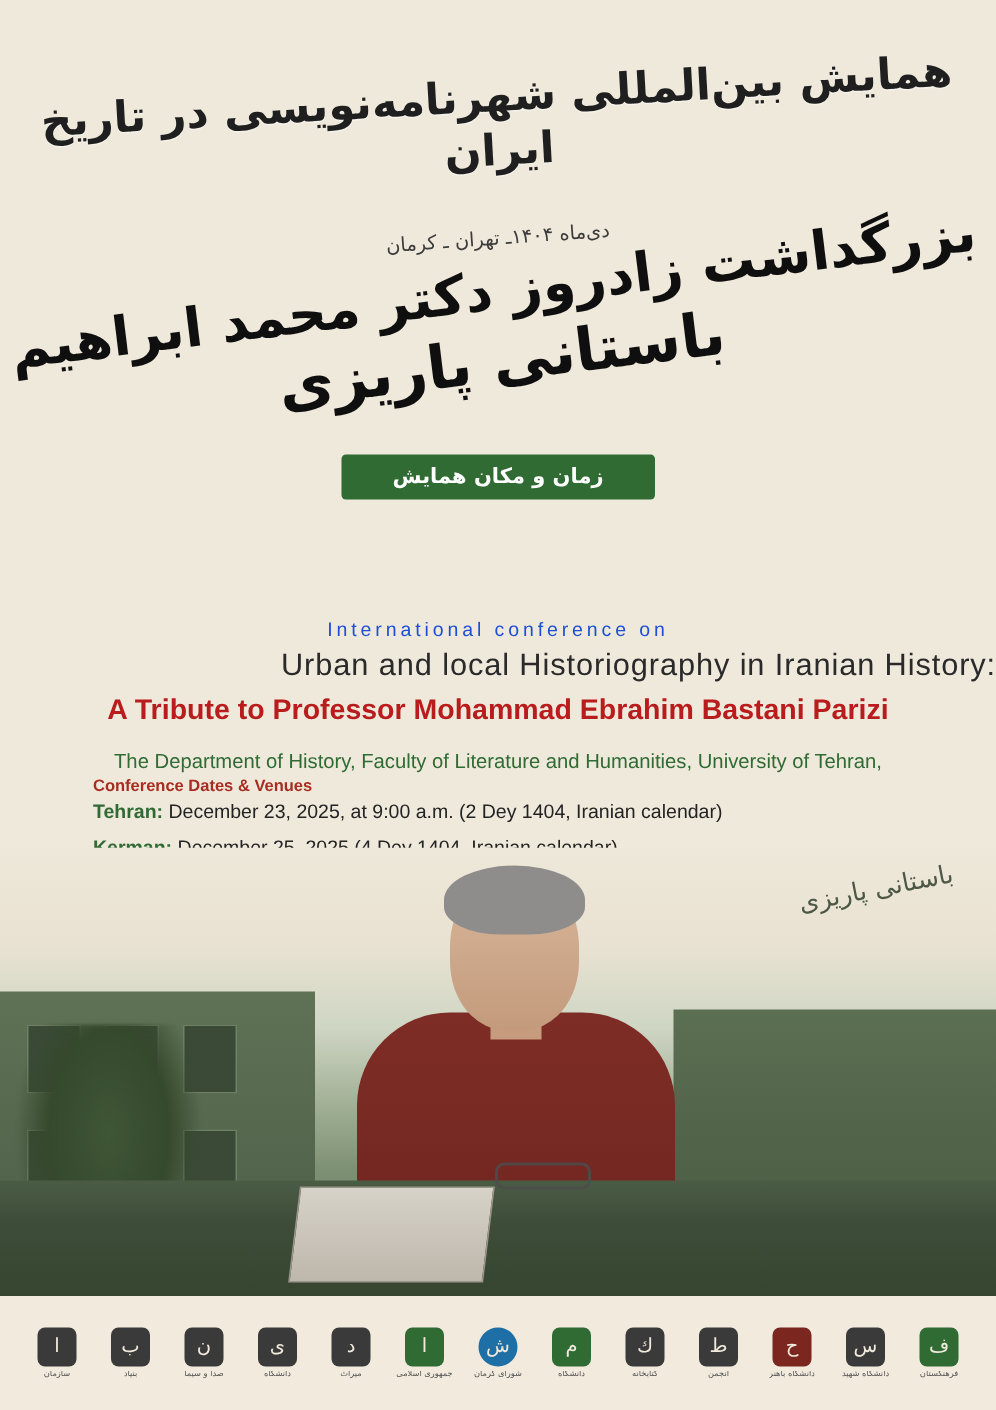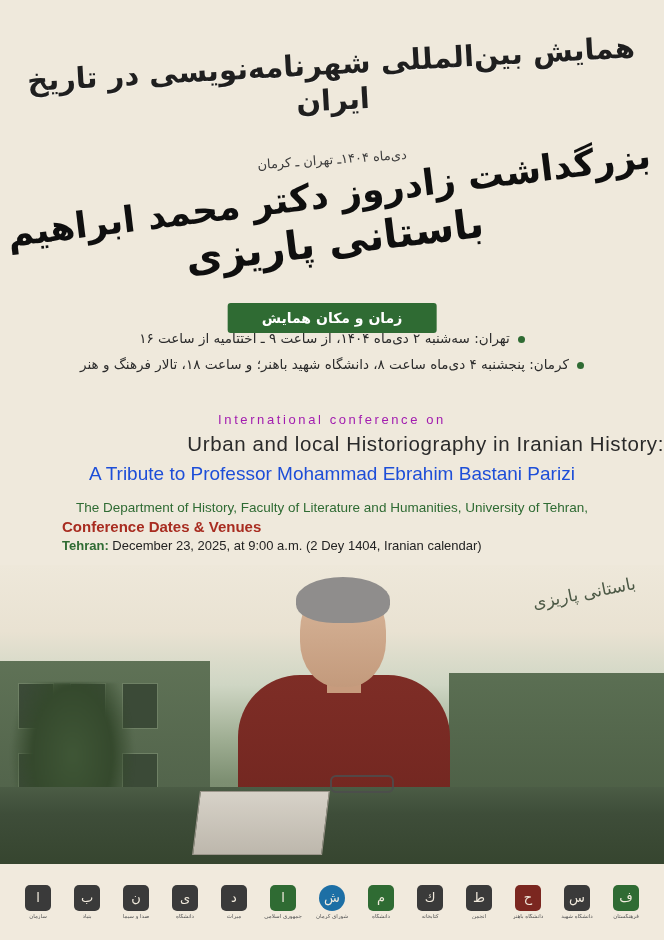--- a/index.html
+++ b/index.html
@@ -80,42 +80,42 @@
     display:inline-block;width:7px;height:7px;border-radius:50%;
     background:#2f6b33;margin-left:8px;vertical-align:middle;
   }
   
   .en{
     position:absolute;top:412px;left:0;right:0;
     text-align:center;
     color:#2f2f2f;
   }
   .en-kicker{
-    font-size:13px;letter-spacing:2.6px;color:#a21caf;
+    font-size:13px;letter-spacing:2.6px;color:#1d4ed8;
     font-family:"Liberation Sans",sans-serif;
   }
   .en-title{
     font-size:20.5px;letter-spacing:.6px;margin-top:5px;color:#2a2a2a;
     font-family:"Liberation Sans",sans-serif;
     text-align:right;
   }
   .en-tribute{
-    font-size:19px;font-weight:400;color:#1d4ed8;margin-top:7px;
+    font-size:19px;font-weight:700;color:#b91c1c;margin-top:7px;
     font-family:"Liberation Sans",sans-serif;
   }
   .en-dept{
     margin-top:13px;font-size:13.5px;color:#2f6b33;line-height:1.45;
     font-family:"Liberation Sans",sans-serif;
     text-align:center;
   }
   .en-block{
     position:absolute;top:518px;left:62px;text-align:left;
   }
   .en-h{
-    color:#a82c20;font-weight:700;font-size:15px;margin-bottom:2px;
+    color:#a82c20;font-weight:700;font-size:11px;margin-bottom:2px;
   }
   .en-line{font-size:13px;color:#232323;line-height:1.38;}
   .en-line b{color:#2f6b33;}
   .en-indent{padding-left:22px;}
 
   
   .photo{
     position:absolute;left:0;right:0;top:565px;height:300px;
     overflow:hidden;
   }
@@ -215,26 +215,20 @@
   <div class="fa-sub-date">دی‌ماه ۱۴۰۴ـ تهران ـ کرمان</div>
 
   <div class="fa-big">
     <span>بزرگداشت زادروز دکتر محمد ابراهیم</span>
     <span class="l2">باستانی پاریزی</span>
   </div>
 
   <div class="ribbon">زمان و مکان همایش</div>
 
   <div class="fa-details">
-    <span class="row">
-      <span class="bullet"></span><span>تهران: سه‌شنبه ۲ دی‌ماه ۱۴۰۴، از ساعت ۹ ـ اختتامیه از ساعت ۱۶</span>
-    </span>
-    <span class="row">
-      <span class="bullet"></span><span>کرمان: پنجشنبه ۴ دی‌ماه ساعت ۸، دانشگاه شهید باهنر؛ و ساعت ۱۸، تالار فرهنگ و هنر</span>
-    </span>
   </div>
 
   <div class="en">
     <div class="en-kicker">International conference on</div>
     <div class="en-title">Urban and local Historiography in Iranian History:</div>
     <div class="en-tribute">A Tribute to Professor Mohammad Ebrahim Bastani Parizi</div>
     <div class="en-dept">
       <div>The Department of History, Faculty of Literature and Humanities, University of Tehran,</div>
     </div>
   </div>

